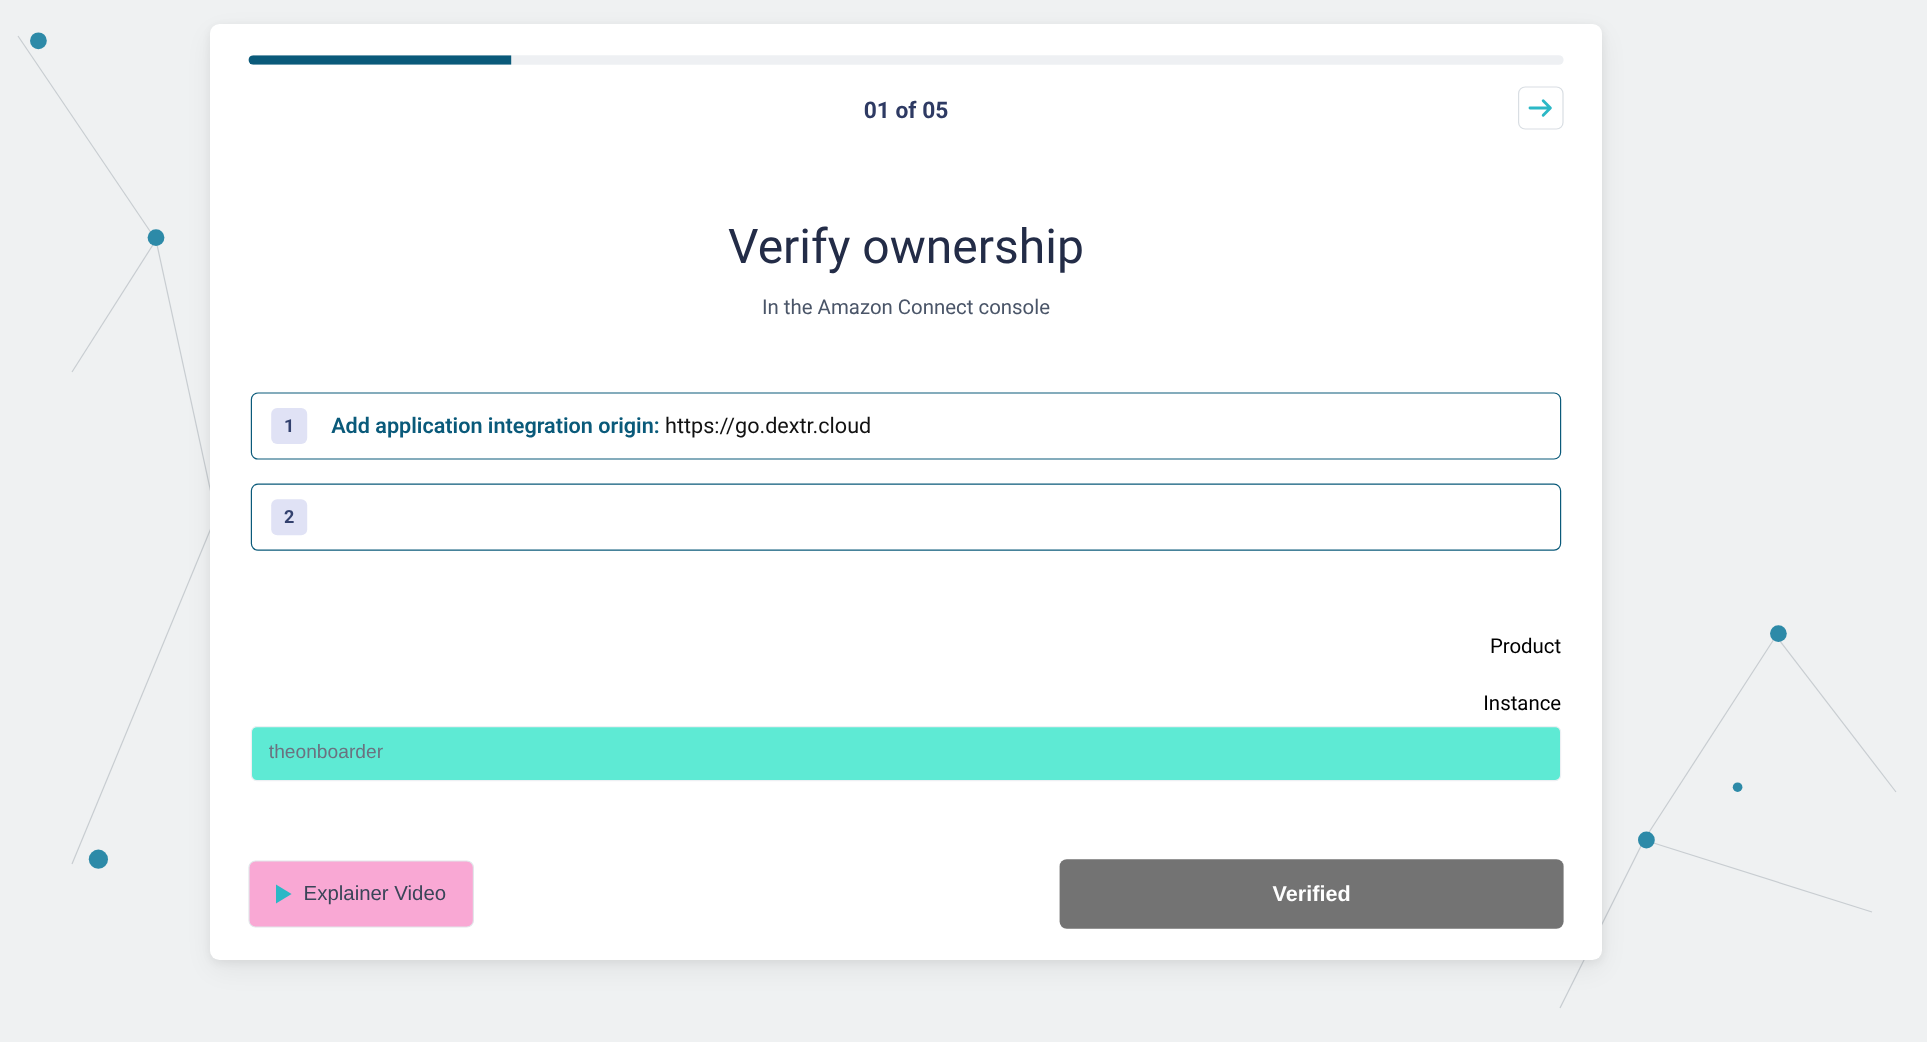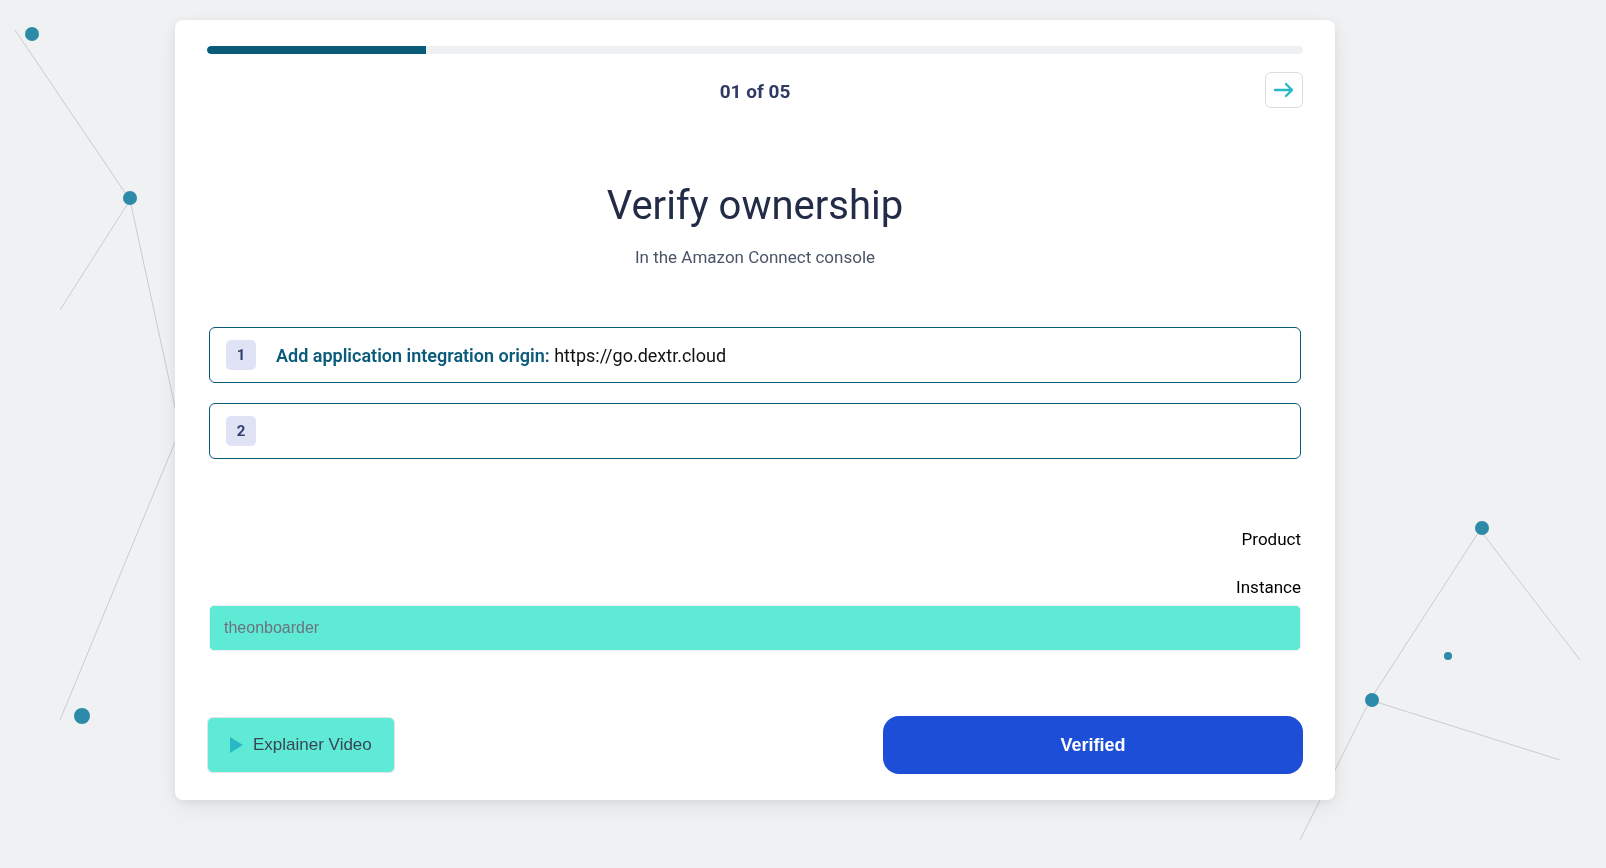--- a/index.html
+++ b/index.html
@@ -158,45 +158,45 @@
     bottom: 26px;
     display: flex;
     align-items: center;
     justify-content: space-between;
   }
   .explainer-btn {
     height: 56px;
     padding: 0 22px;
     border: 1px solid #e2e6ea;
     border-radius: 6px;
-    background: #5eead4;
+    background: #f9a8d4;
     display: flex;
     align-items: center;
     gap: 10px;
     cursor: pointer;
     font-size: 17px;
     color: #3a4558;
     font-weight: 500;
   }
   .play-triangle {
     width: 0; height: 0;
     border-top: 8px solid transparent;
     border-bottom: 8px solid transparent;
     border-left: 13px solid #2bb8c6;
   }
 
   .verified-btn {
     height: 58px;
     width: 420px;
-    background: #1d4ed8;
+    background: #737373;
     color: #fff;
     font-size: 18px;
     font-weight: 700;
     border: none;
-    border-radius: 16px;
+    border-radius: 6px;
     cursor: pointer;
   }
 </style>
 </head>
 <body>
 
 <svg class="bg-net" width="1606" height="868">
   <line x1="15" y1="30" x2="130" y2="200"></line>
   <line x1="130" y1="200" x2="60" y2="310"></line>
   <line x1="130" y1="200" x2="180" y2="430"></line>

